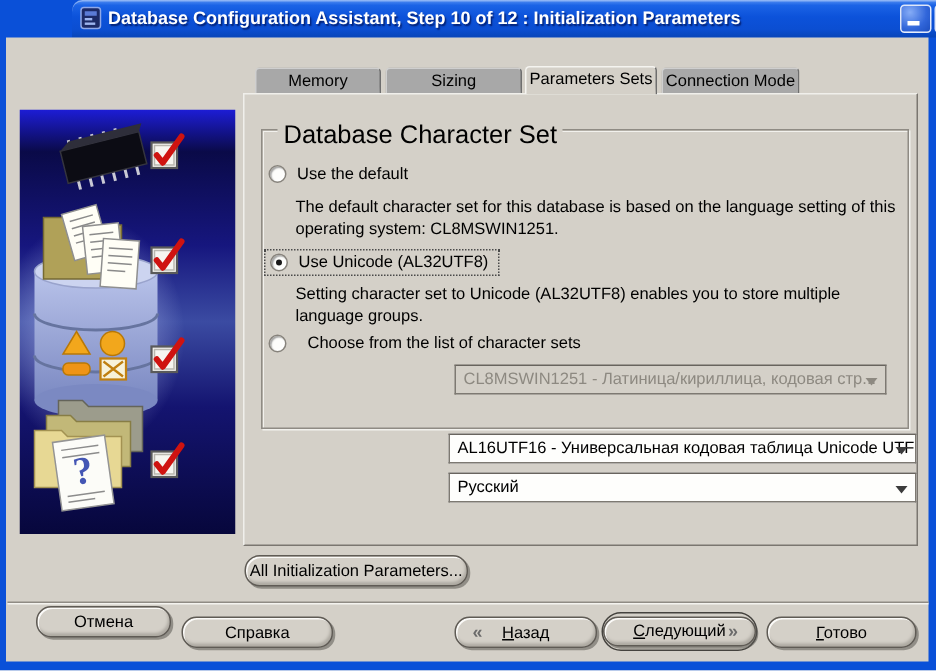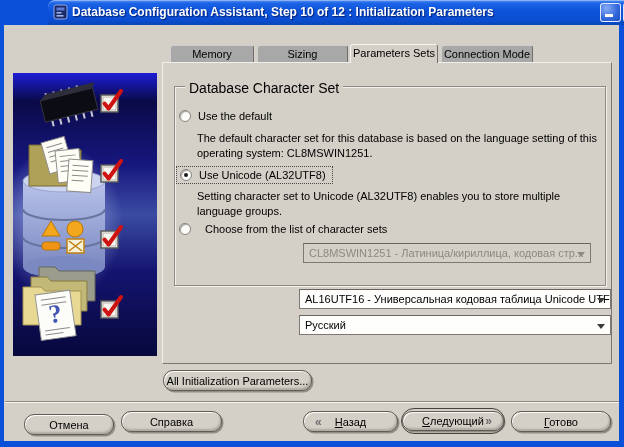--- a/index.html
+++ b/index.html
@@ -64,21 +64,21 @@
     border:1px solid; border-color:#f0efeb #7a7670 #7a7670 #f0efeb;
   }
   
   .groupbox {
     position:absolute; left:174px; top:86px; width:432px; height:200px; z-index:4;
     border:1px solid #8f8b84;
     box-shadow:inset 1px 1px 0 #f2f1ed, 1px 1px 0 #f2f1ed;
   }
   .groupbox-title {
     position:absolute; left:10px; top:-7px; background:#d4d0c8; padding:0 4px;
-    font-size:14px; color:#000; white-space:nowrap;
+    font-size:17px; color:#000; white-space:nowrap;
   }
   
   .radio-row { position:absolute; display:flex; align-items:center; gap:7px; z-index:5; cursor:default; }
   .radio {
     width:12px; height:12px; border-radius:50%; background:#fdfdfb;
     border:1px solid #87837c; flex:0 0 auto; position:relative;
     box-shadow:inset 1px 1px 1px rgba(0,0,0,.35), inset -1px -1px 1px rgba(255,255,255,.9);
   }
   .radio.checked::after {
     content:""; position:absolute; left:3px; top:3px; width:4px; height:4px;
@@ -305,21 +305,21 @@
   </div>
 
   <div class="lbl" style="left:170px; top:346px;">Default Date Format:</div>
 
   <button class="btn" style="left:163px; top:370px; width:149px; height:21px;">
     <span>All Initialization Parameters...</span>
   </button>
 
   <div class="separator"></div>
 
-  <button class="btn" style="left:24px; top:414px; width:90px; height:21px;">
+  <button class="btn" style="left:24px; top:404px; width:90px; height:21px;">
     <span>Отмена</span>
   </button>
   <button class="btn" style="left:121px; top:411px; width:101px; height:21px;">
     <span>Справка</span>
   </button>
   <button class="btn" style="left:303px; top:411px; width:95px; height:21px;">
     <span class="chev left">«</span>
     <span class="mnemonic">Назад</span>
   </button>
   <div class="default-ring">

